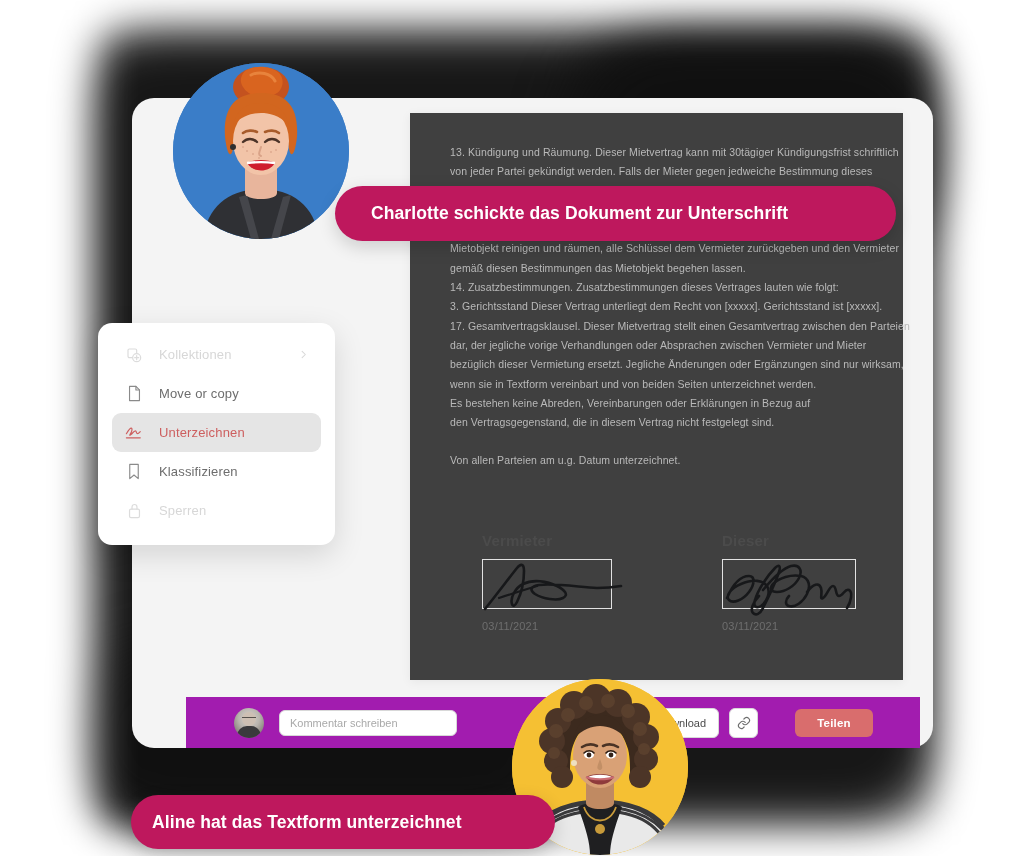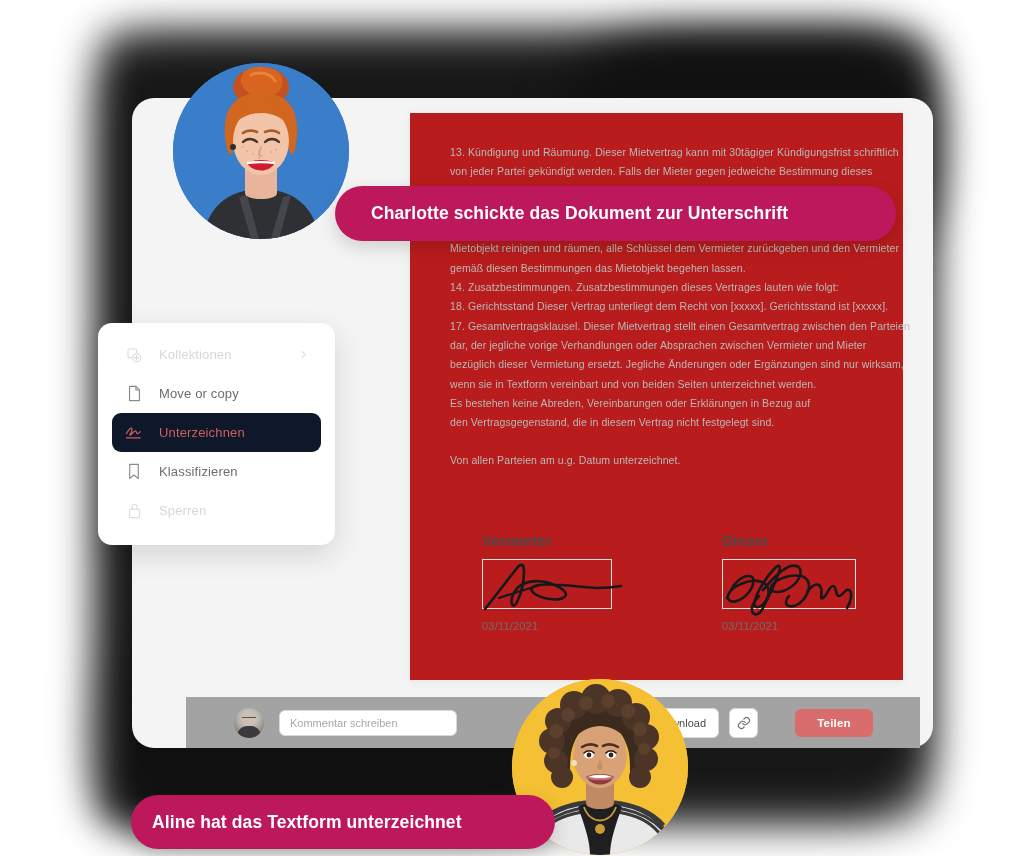--- a/index.html
+++ b/index.html
@@ -32,21 +32,21 @@
 
   
   .card{
     position:absolute;left:132px;top:98px;width:801px;height:650px;
     background:#f4f4f4;border-radius:22px;
   }
 
   
   .page{
     position:absolute;left:410px;top:113px;width:493px;height:567px;
-    background:#b91c1c;
+    background:#404040;
     box-shadow:0 2px 10px rgba(0,0,0,.06);
   }
   .doc-body{
     position:absolute;left:40px;top:30px;right:36px;
   }
   .doc-line{
     font-size:10.5px;
     line-height:19.3px;
     color:#b9b9b9;
     letter-spacing:.1px;
@@ -64,21 +64,21 @@
     margin-top:10px;width:132px;height:48px;
     border:1px solid #e2e2e2;position:relative;
   }
   .sig-col.c1 .sig-box{width:128px;}
   .sig-date{margin-top:11px;font-size:11px;color:#6e6e6e;letter-spacing:.2px;}
   .sig-svg{position:absolute;left:-4px;top:-6px;overflow:visible;}
 
   
   .toolbar{
     position:absolute;left:186px;top:697px;width:734px;height:51px;
-    background:#a3a3a3;
+    background:#a21caf;
     display:flex;align-items:center;
   }
   .tb-avatar{
     margin-left:48px;width:30px;height:30px;border-radius:50%;
     background:radial-gradient(circle at 50% 34%, #d8d4d0 0%, #b9b4ae 42%, #8d8881 70%, #6b6560 100%);
     position:relative;overflow:hidden;flex:0 0 auto;
   }
   .tb-avatar .head{
     position:absolute;left:8px;top:4px;width:14px;height:14px;border-radius:50%;
     background:#cdbfb3;
@@ -134,21 +134,21 @@
   }
   .menu-item .mi-ico{
     width:20px;height:20px;flex:0 0 auto;display:flex;align-items:center;justify-content:center;
   }
   .menu-item .mi-label{
     margin-left:15px;font-size:13px;color:#6d6d6d;letter-spacing:.15px;
   }
   .menu-item .mi-chev{margin-left:auto;display:flex;align-items:center;}
   .menu-item.dim .mi-label{color:#d7d7d7;}
   .menu-item.dim .mi-ico svg{stroke:#dcdcdc;}
-  .menu-item.active{background:#0f172a;}
+  .menu-item.active{background:#e5e5e5;}
   .menu-item.active .mi-label{color:#cd5f5f;}
   .menu-item.active .mi-ico svg{stroke:#cd5f5f;}
 
   
   .av{position:absolute;border-radius:50%;overflow:hidden;}
   .av-charlotte{left:173px;top:63px;width:176px;height:176px;background:#3a7dc8;}
   .av-aline{left:512px;top:679px;width:176px;height:176px;background:#f5c033;}
 
   
   .pill{
@@ -181,21 +181,21 @@
   <div class="page">
     <div class="doc-body">
       <div class="doc-line">13. Kündigung  und Räumung. Dieser Mietvertrag kann mit 30tägiger Kündigungsfrist schriftlich</div>
       <div class="doc-line">von jeder Partei gekündigt werden. Falls der Mieter gegen jedweiche Bestimmung dieses</div>
       <div class="doc-line">Mietvertrags verstößt, kann der Vermieter diesen Mietvertrag kündigen und der</div>
       <div class="doc-line">Mieter verliert alle Rechte gemäß diesen Bestimmungen und den geltenden</div>
       <div class="doc-line">Bestimmungen.  Bei Kündigung dieses Mietverhältnisses wird der Mieter unverzüglich das</div>
       <div class="doc-line">Mietobjekt reinigen und räumen, alle Schlüssel dem Vermieter zurückgeben und den Vermieter</div>
       <div class="doc-line">gemäß  diesen Bestimmungen das Mietobjekt begehen lassen.</div>
       <div class="doc-line">14. Zusatzbestimmungen.  Zusatzbestimmungen dieses Vertrages lauten wie folgt:</div>
-      <div class="doc-line">18. Gerichtsstand  Dieser Vertrag unterliegt dem Recht von [xxxxx]. Gerichtsstand ist [xxxxx].</div>
+      <div class="doc-line">3. Gerichtsstand  Dieser Vertrag unterliegt dem Recht von [xxxxx]. Gerichtsstand ist [xxxxx].</div>
       <div class="doc-line">17. Gesamtvertragsklausel.  Dieser Mietvertrag stellt einen Gesamtvertrag zwischen den Parteien</div>
       <div class="doc-line">dar, der jegliche vorige Verhandlungen oder Absprachen zwischen Vermieter und Mieter</div>
       <div class="doc-line">bezüglich dieser Vermietung ersetzt. Jegliche Änderungen oder Ergänzungen sind nur wirksam,</div>
       <div class="doc-line">wenn sie in Textform vereinbart und von beiden Seiten unterzeichnet werden.</div>
       <div class="doc-line">Es bestehen keine Abreden, Vereinbarungen oder Erklärungen in Bezug auf</div>
       <div class="doc-line">den Vertragsgegenstand, die in diesem Vertrag nicht festgelegt sind.</div>
       <div class="doc-gap"></div>
       <div class="doc-line">Von allen Parteien am u.g. Datum unterzeichnet.</div>
     </div>
   </div>

